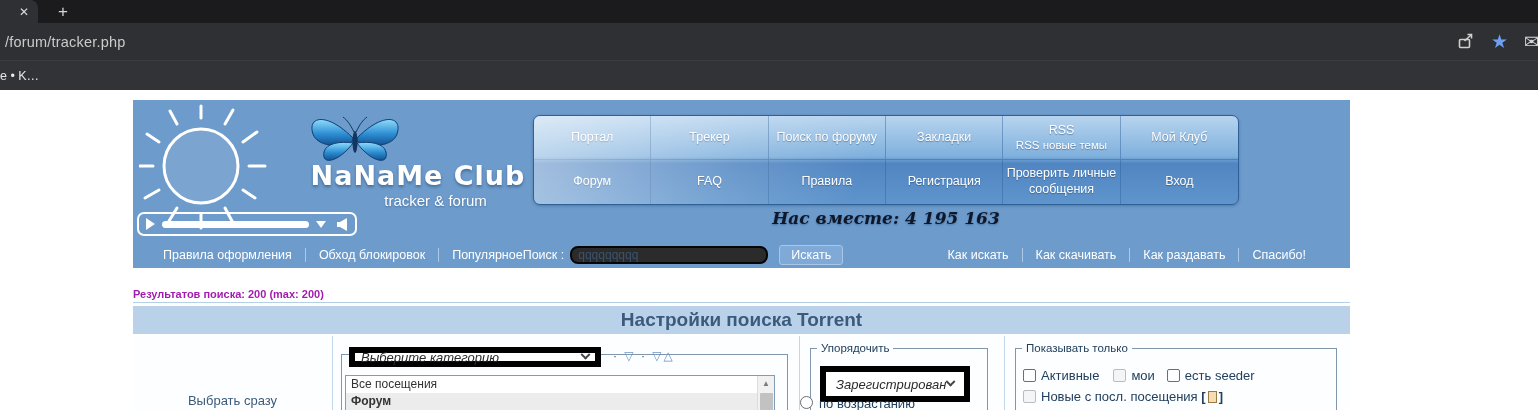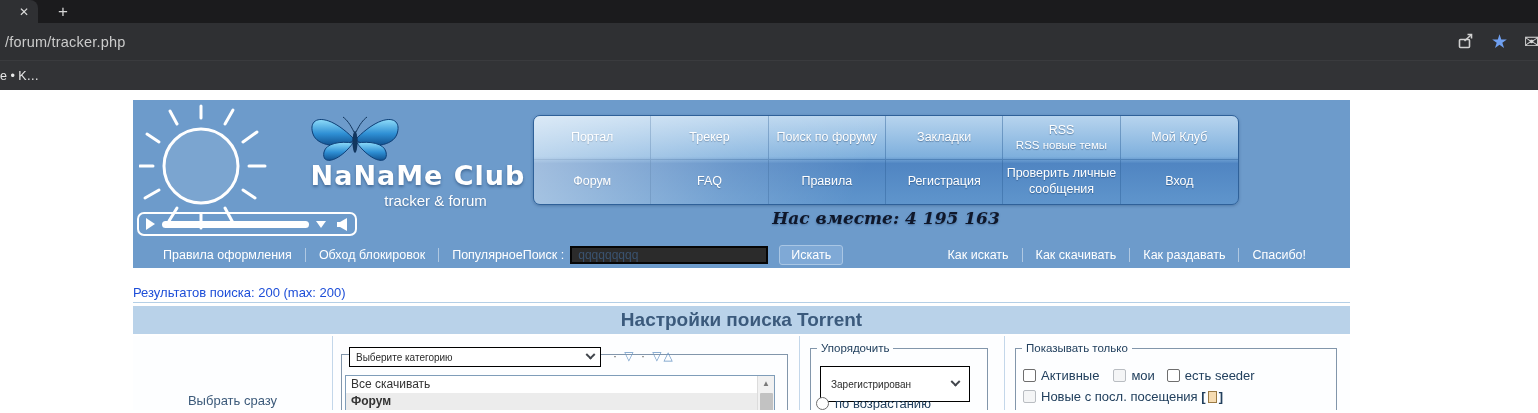--- a/index.html
+++ b/index.html
@@ -64,51 +64,51 @@
   .together { position:absolute; left:400px; top:108px; width:706px; text-align:center;
     font-family:"DejaVu Serif", serif; font-style:italic; font-weight:bold; font-size:17px;
     color:#0f172a; text-shadow:0 1px 2px rgba(20,50,90,.4); }
 
   .site-nav { position:absolute; left:0; right:0; bottom:0; height:27px; display:flex;
     align-items:center; font-size:12.5px; padding:0 44px 0 30px; }
   .nl { color:#fff; text-decoration:none; white-space:nowrap; cursor:pointer; }
   .nsep { width:1px; height:14px; background:rgba(255,255,255,.45); margin:0 13px; }
   .search-label { white-space:nowrap; }
   .search-input { margin-left:6px; width:198px; height:18px; background:#2b2b2b;
-    border:2px solid #060606; border-radius:0; color:#3a5370; font-size:12px;
+    border:2px solid #060606; border-radius:8px; color:#3a5370; font-size:12px;
     padding:0 6px; outline:none; }
   .search-btn { margin-left:11px; background:#7fa9d6; border:1px solid #a9c6e4; color:#fff;
     font-size:12.5px; padding:2px 11px; border-radius:3px; cursor:pointer;
     font-family:"Liberation Sans", sans-serif; }
   .nav-right { margin-left:auto; display:flex; align-items:center; }
 
   .row-title { display:flex; justify-content:space-between; align-items:flex-end;
     margin-top:10px; height:22px; }
   .tracker-title { font-size:14px; font-weight:bold; color:#3c5a7a; }
-  .results { font-size:13px; font-weight:normal; color:#1d4ed8; }
+  .results { font-size:11px; font-weight:bold; color:#a21caf; }
 
   .divider { height:1px; background:#b4cfe6; margin-top:2px; }
   .panel-header { margin-top:3px; height:28px; background:#b9d2e9; display:flex;
     align-items:center; justify-content:center; font-weight:bold; font-size:19px;
     color:#3b5a7c; }
   .panel-body { height:76px; background:#fdfeff; display:flex; overflow:hidden;
     border-top:2px solid #fff; }
   .pcell { border-right:1px solid #c3d7ea; position:relative; }
   .cell1 { width:200px; display:flex; align-items:flex-end; justify-content:center;
     padding-bottom:2px; font-size:13px; color:#3c5a7a; }
   .cell2 { width:467px; }
   .cell3 { width:205px; }
   .cell4 { flex:1; border-right:none; }
 
   fieldset { border:1px solid #8296ab; }
   legend { font-size:11.5px; color:#22405e; padding:0 4px; margin-left:6px; }
 
   .cat-fieldset { position:absolute; left:8px; top:18px; width:447px; height:200px; }
-  .fake-select { background:#fff; border:1px solid #000000; display:flex; align-items:center;
-    font-size:10px; color:#2b2b2b; cursor:pointer; }
+  .fake-select { background:#fff; border:6px solid #000000; display:flex; align-items:center;
+    font-size:13px; color:#2b2b2b; cursor:pointer;font-style:italic; }
   .cat-select { position:absolute; left:16px; top:11px; width:252px; height:20px;
     padding:0 6px; }
   .chev { width:7px; height:7px; border-right:2px solid #42464c; border-bottom:2px solid #42464c;
     transform:rotate(45deg) translate(-2px,-2px); margin-left:auto; }
   .sorticons { position:absolute; left:280px; top:13px; font-size:12px; color:#6b96c5;
     letter-spacing:2px; white-space:nowrap; }
   .sorticons .dot { color:#555; }
   .listbox { position:absolute; left:12px; top:39px; width:430px; height:60px;
     border:1px solid #7f9db9; background:#fff; font-size:12px; color:#333; overflow:hidden; }
   .lrow { padding:1px 5px; line-height:15px; white-space:nowrap; cursor:default; }
@@ -116,21 +116,21 @@
   .scrollbar { position:absolute; right:0; top:0; bottom:0; width:17px; background:#f1f1f1;
     border-left:1px solid #dcdcdc; }
   .sb-up { height:15px; display:flex; align-items:center; justify-content:center;
     font-size:8px; color:#7a7a7a; cursor:pointer; }
   .sb-thumb { position:absolute; top:17px; left:2px; width:13px; height:28px;
     background:#c2c2c2; border-radius:1px; cursor:pointer; }
 
   .order-fieldset { position:absolute; left:10px; top:6px; width:178px; height:150px; }
   .order-select { position:absolute; left:20px; top:30px; width:150px; height:36px;
     padding:0 10px; }
-  .radio-row { position:absolute; left:16px; top:60px; display:flex; align-items:center;
+  .radio-row { position:absolute; left:0; top:60px; display:flex; align-items:flex-start;
     gap:6px; font-size:13px; color:#22405e; white-space:nowrap; }
   .radio { width:13px; height:13px; border:1px solid #6e6e6e; border-radius:50%;
     background:#fff; cursor:pointer; flex:none; }
 
   .show-fieldset { position:absolute; left:10px; top:6px; width:322px; height:150px; }
   .cbrow1 { position:absolute; left:18px; top:32px; display:flex; align-items:center;
     font-size:13px; color:#22405e; white-space:nowrap; }
   .cbrow2 { position:absolute; left:18px; top:53px; display:flex; align-items:center;
     font-size:13px; color:#22405e; white-space:nowrap; }
   .cb { width:13px; height:13px; border:1px solid #6e6e6e; border-radius:2px; background:#fff;
@@ -305,21 +305,21 @@
         <span>Выберите категорию</span>
         <span class="chev"></span>
       </div>
       <div class="sorticons">
         <span class="dot">·</span>
         <span>▽</span>
         <span class="dot">·</span>
         <span>▽</span><span>△</span>
       </div>
       <div class="listbox">
-        <div class="lrow">Все скачивать</div>
+        <div class="lrow">Все посещения</div>
         <div class="lrow cat">Форум</div>
 
         <div class="scrollbar">
           <div class="sb-up">▲</div>
           <div class="sb-thumb"></div>
         </div>
       </div>
     </div>
 
     <div class="pcell cell3">

